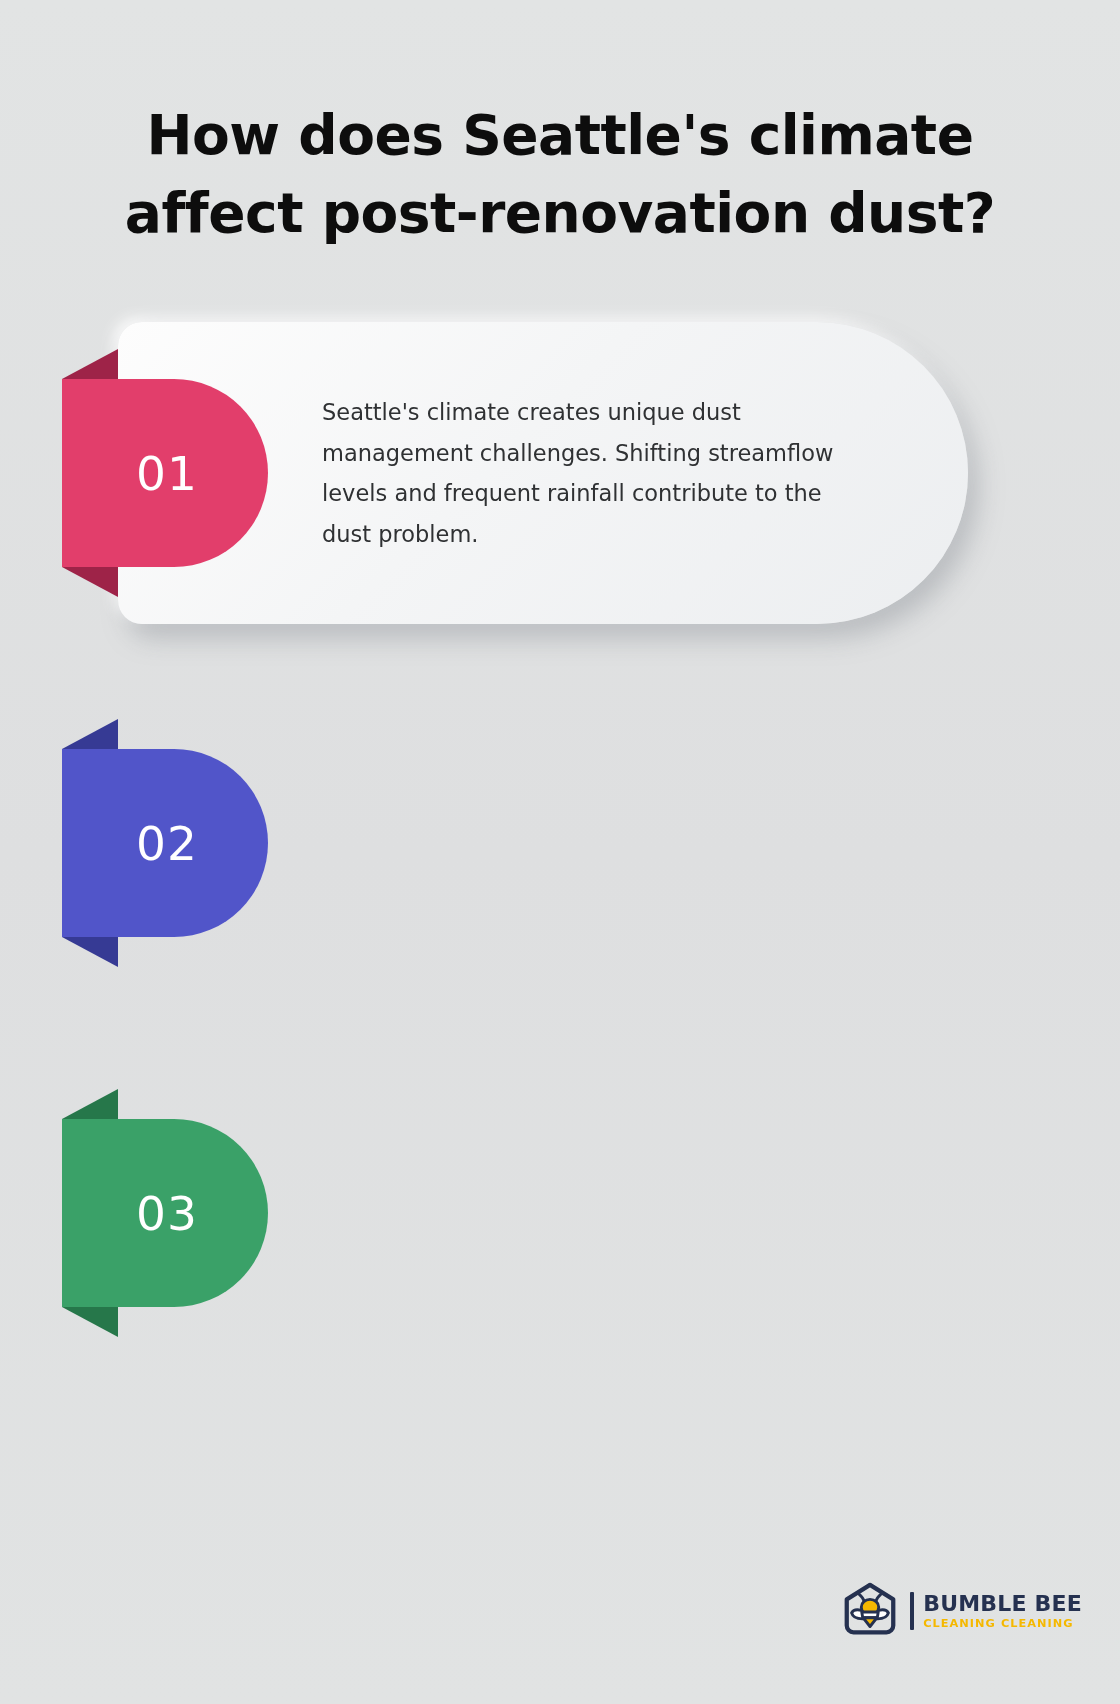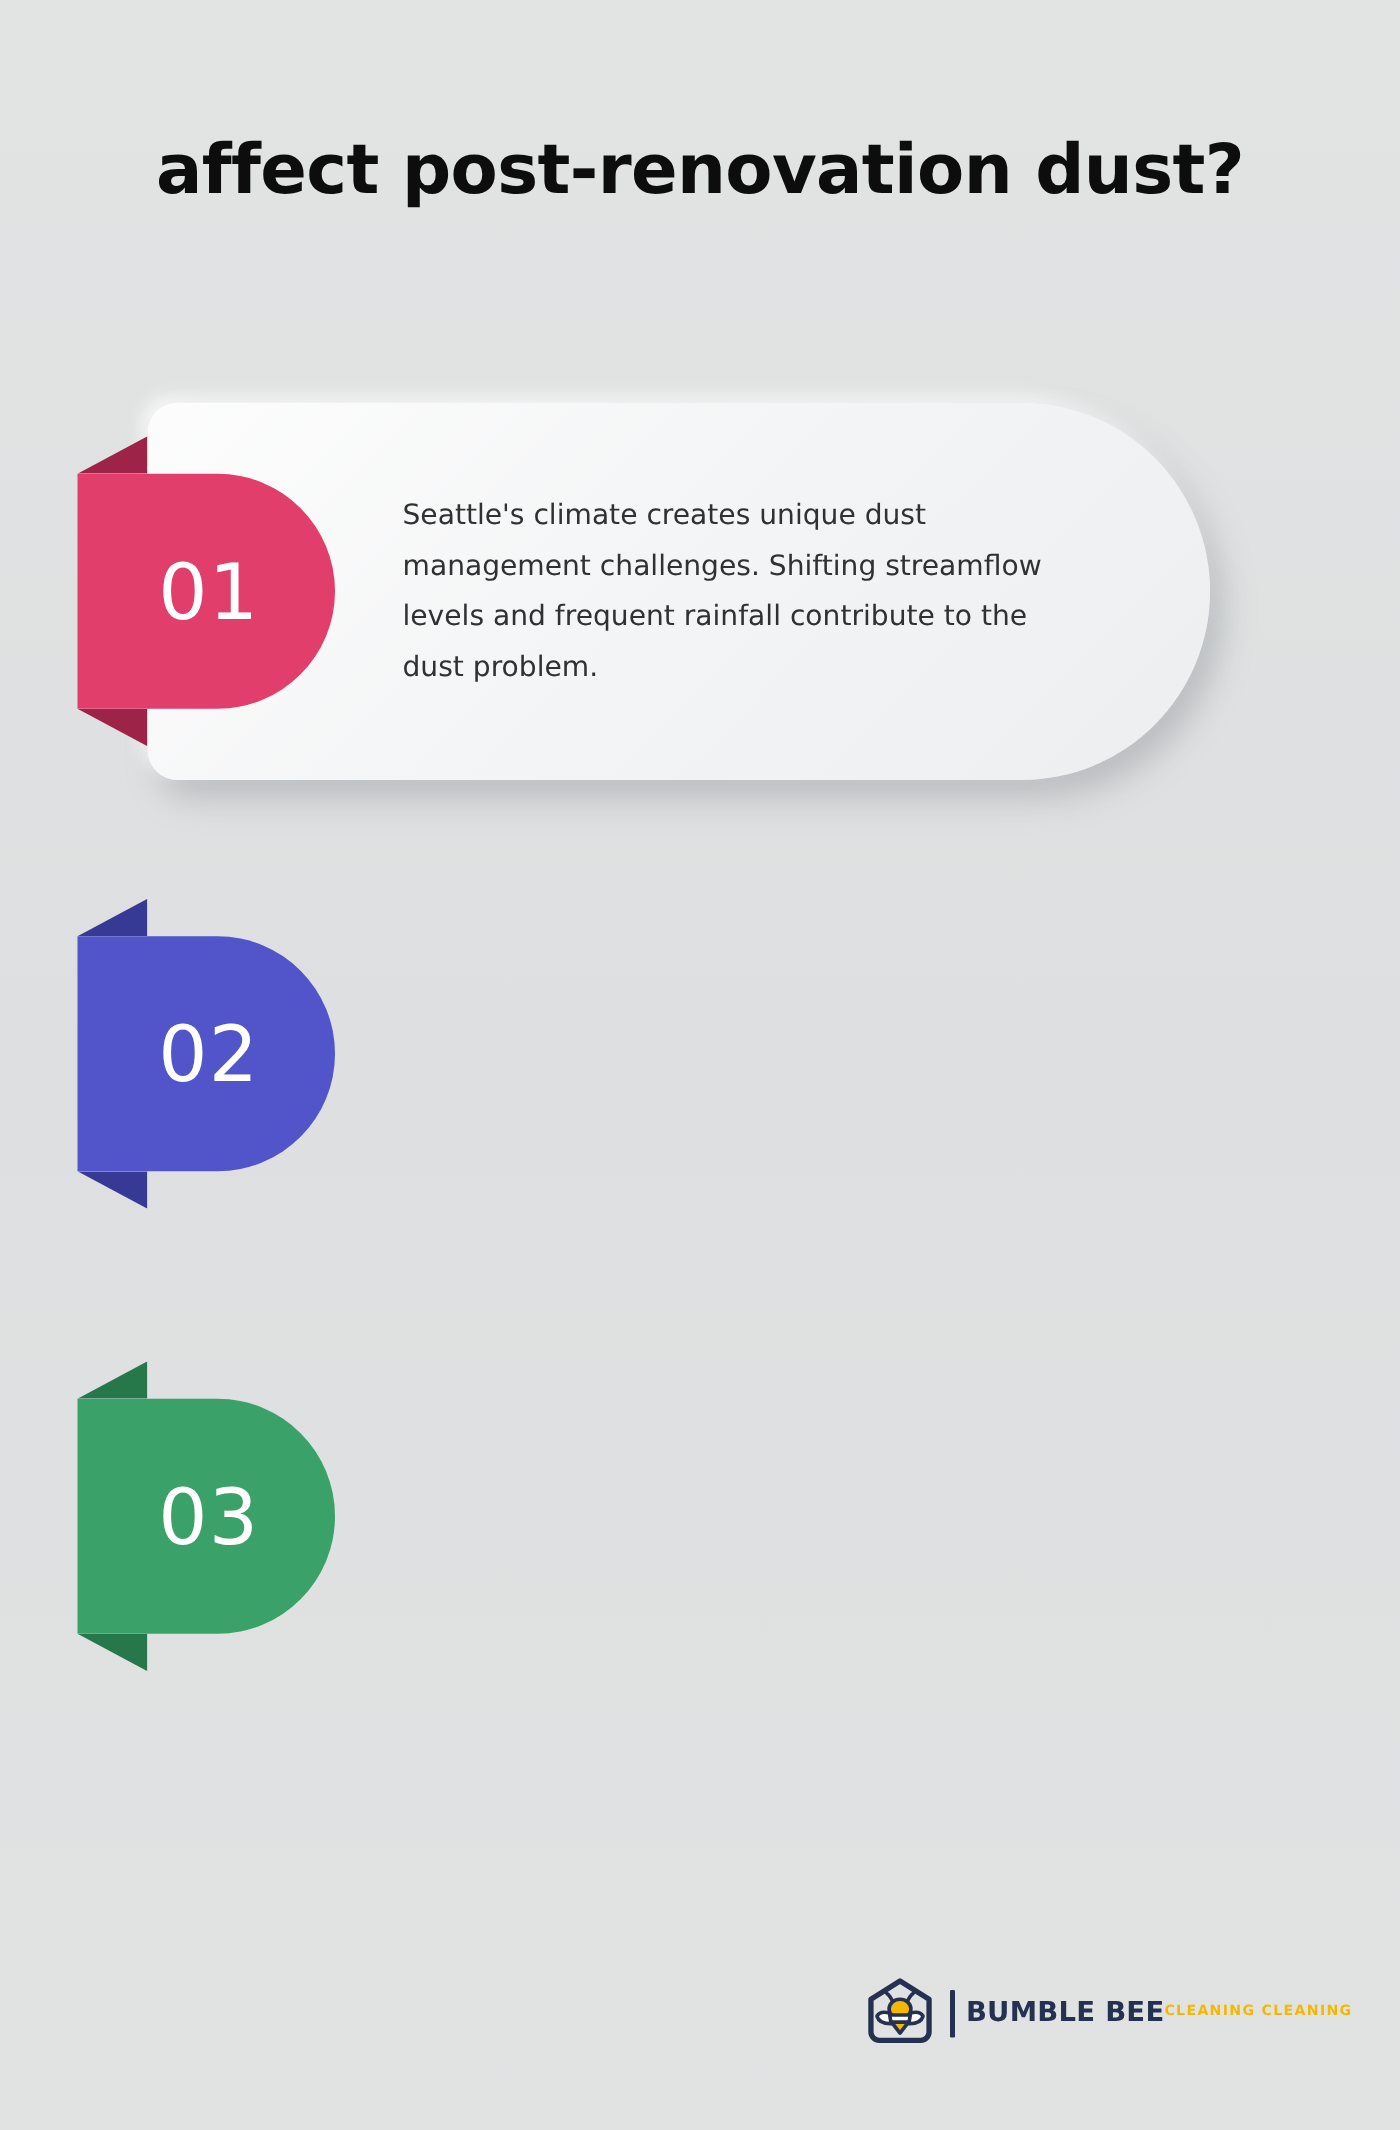--- a/index.html
+++ b/index.html
@@ -94,21 +94,21 @@
     top: 0;
     width: 206px;
     height: 188px;
     border-radius: 0 94px 94px 0;
     display: flex;
     align-items: center;
     justify-content: center;
   }
   .ribbon-num {
     font-family: "DejaVu Sans", sans-serif;
-    font-size: 62px;
+    font-size: 47px;
     font-weight: 400;
     color: #ffffff;
     letter-spacing: 1px;
     margin-left: 4px;
   }
   .fold {
     position: absolute;
     left: 0;
     width: 56px;
     height: 30px;
@@ -139,21 +139,21 @@
     align-items: center;
     gap: 9px;
   }
   .logo-mark { width: 62px; height: 62px; display:block; }
   .logo-divider {
     width: 4px;
     height: 38px;
     background: #253150;
     border-radius: 1px;
   }
-  .logo-words { display: flex; flex-direction: row; line-height: 1; }
+  .logo-words { display: flex; flex-direction: column; line-height: 1; }
   .logo-name {
     font-family: "DejaVu Sans", sans-serif;
     font-weight: 700;
     font-size: 22px;
     color: #253150;
     letter-spacing: 0.2px;
   }
   .logo-sub {
     font-family: "DejaVu Sans", sans-serif;
     font-weight: 700;
@@ -162,20 +162,21 @@
     letter-spacing: 1.05px;
     margin-top: 3px;
   }
 </style>
 </head>
 <body>
 
 <div class="page">
 
   <div class="title-block">
+    <div class="title-line">How does Seattle's climate</div>
     <div class="title-line">affect post-renovation dust?</div>
   </div>
 
   <div class="cards">
 
     <div class="card-row c1">
       <div class="card-panel">
         <div class="card-text">Seattle's climate creates unique dust management challenges. Shifting streamflow levels and frequent rainfall contribute to the dust problem.</div>
       </div>
       <div class="ribbon">

